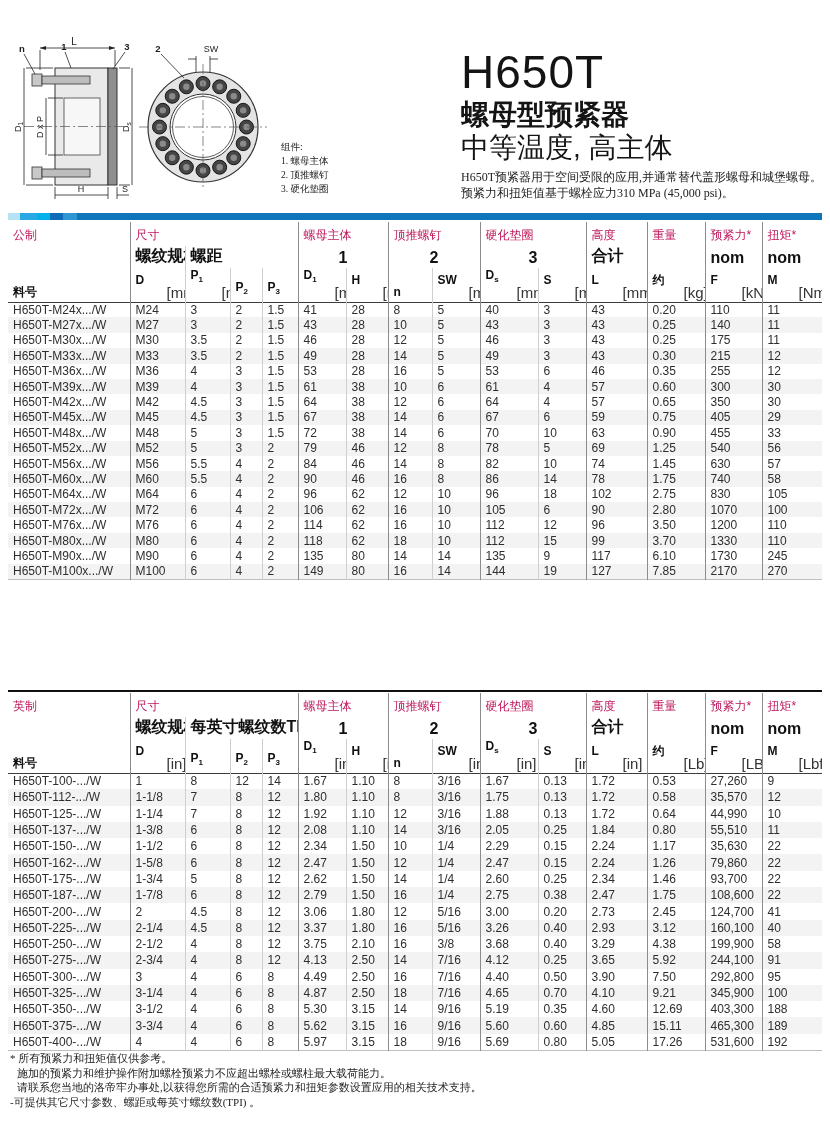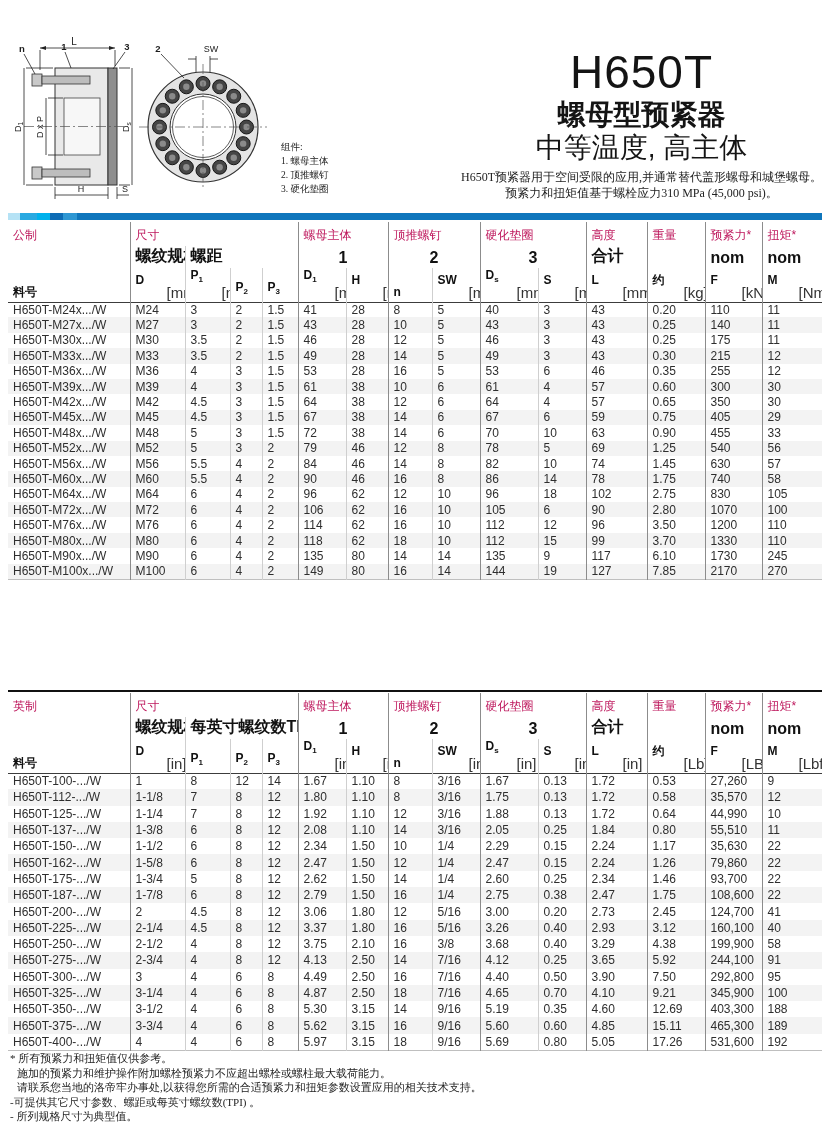--- a/index.html
+++ b/index.html
@@ -2,21 +2,21 @@
 <html><head>
 <meta charset="utf-8">
 <style>
   * { margin:0; padding:0; box-sizing:border-box; }
   html,body { background:#fff; }
   .page {
     position:relative; width:830px; height:1133px; background:#fff; overflow:hidden;
     font-family:"Liberation Sans", sans-serif; color:#222;
   }
   
-  .title-block { position:absolute; top:46px; right:8px; text-align:center; }
+  .title-block { position:absolute; top:46px; right:8px; text-align:left; }
   .title-block .t1 { font-size:46px; line-height:52px; font-weight:400; color:#141414; letter-spacing:1px; }
   .title-block .t2 { font-size:28px; line-height:33px; font-weight:700; color:#141414; }
   .title-block .t3 { font-size:28px; line-height:33px; font-weight:400; color:#141414; }
   .title-block .desc { margin-top:6px; font-family:"Liberation Serif", serif; font-size:12px; line-height:15.5px; color:#222; }
   
   .diagram { position:absolute; left:8px; top:36px; }
   .legend { position:absolute; left:281px; top:140px; font-family:"Liberation Serif", serif; font-size:9.5px; line-height:14px; color:#222; }
   
   .tblwrap { position:absolute; left:8px; width:814px; }
   .tblwrap.metric { top:213px; }
@@ -995,16 +995,15 @@
           </tbody>
         </table>
       </div>
   </div>
 
   <div class="footnotes" id="footnotes">
       <div>* 所有预紧力和扭矩值仅供参考。</div>
       <div class="ind">施加的预紧力和维护操作附加螺栓预紧力不应超出螺栓或螺柱最大载荷能力。</div>
       <div class="ind">请联系您当地的洛帝牢办事处,以获得您所需的合适预紧力和扭矩参数设置应用的相关技术支持。</div>
       <div>-可提供其它尺寸参数、螺距或每英寸螺纹数(TPI) 。</div>
-      <div>- 所列规格尺寸为典型值。</div>
     </div>
 
 </div>
 
 </body></html>

